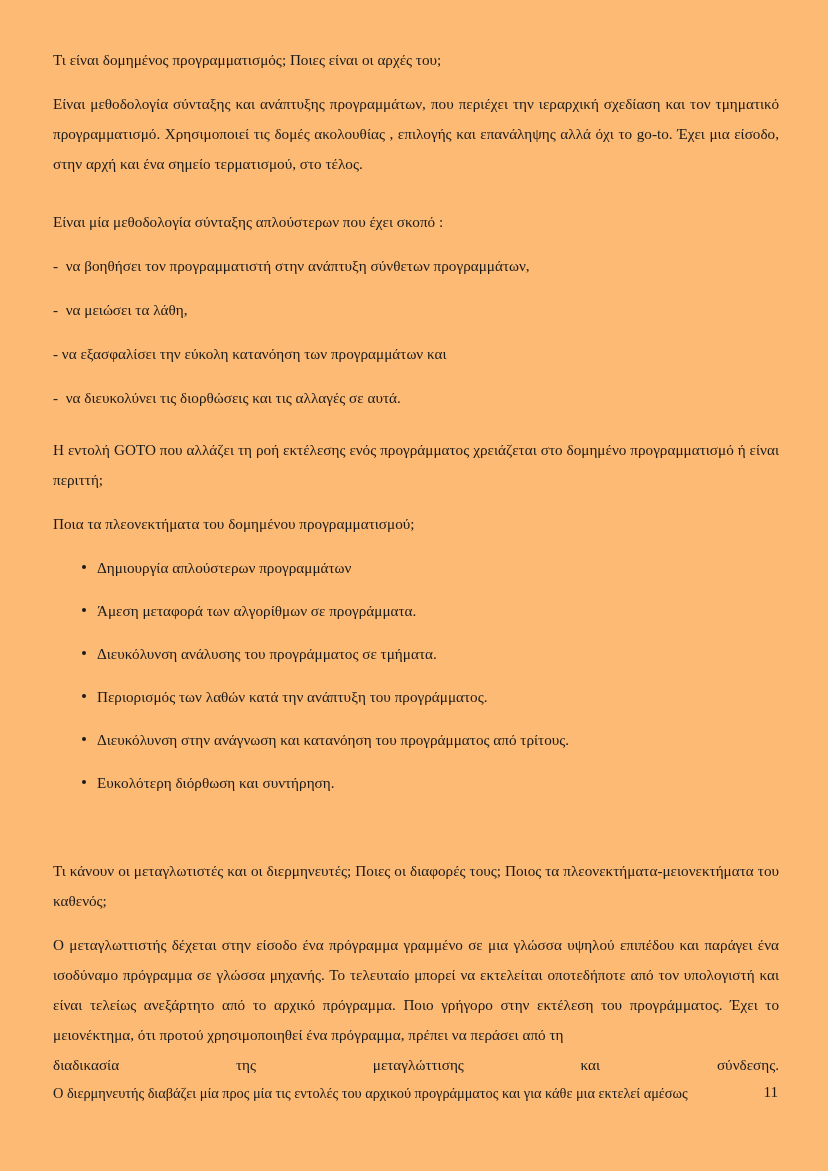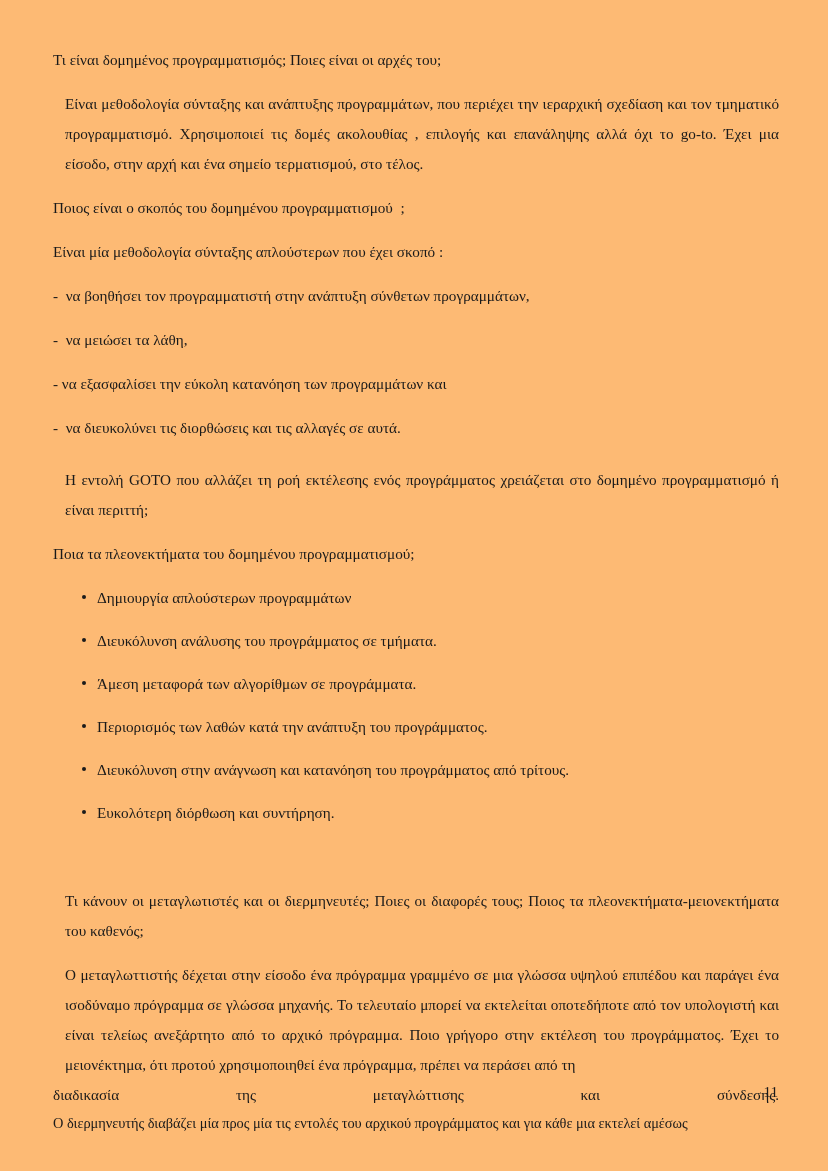--- a/index.html
+++ b/index.html
@@ -28,21 +28,21 @@
 
   .content {
     position: absolute;
     left: 53px;
     top: 45px;
     width: 726px;
   }
 
   
   .para {
-    margin: 0 0 0 12px;
+    margin: 0 0 0 0;
     font-size: 15.2px;
     line-height: 30px;
     text-align: justify;
     text-justify: inter-word;
     color: #1a1a1a;
     hyphens: none;
   }
   .gap-md { height: 14px; }
   .gap-lg { height: 22px; }
   .gap-xl { height: 36px; }
@@ -122,21 +122,20 @@
 
 <div class="page">
   <div class="content">
 
     <div class="line">Τι είναι δομημένος προγραμματισμός; Ποιες είναι οι αρχές του;</div>
     <div class="gap-md"></div>
 
     <p class="para">Είναι μεθοδολογία σύνταξης και ανάπτυξης προγραμμάτων, που περιέχει την ιεραρχική σχεδίαση και τον τμηματικό προγραμματισμό. Χρησιμοποιεί τις δομές ακολουθίας , επιλογής και επανάληψης αλλά όχι το go-to. Έχει μια είσοδο, στην αρχή  και ένα σημείο τερματισμού, στο τέλος.</p>
     <div class="gap-md"></div>
 
-    <div class="line">Ποιος είναι ο σκοπός του δομημένου προγραμματισμού  ;</div>
     <div class="gap-md"></div>
 
     <div class="line">Είναι μία μεθοδολογία σύνταξης απλούστερων που έχει σκοπό :</div>
     <div class="gap-md"></div>
 
     <div class="dash-item">-  να βοηθήσει τον προγραμματιστή στην ανάπτυξη σύνθετων προγραμμάτων,</div>
     <div class="gap-md"></div>
 
     <div class="dash-item">-  να μειώσει τα λάθη,</div>
     <div class="gap-md"></div>
@@ -153,25 +152,25 @@
     <div class="line">Ποια τα πλεονεκτήματα του δομημένου προγραμματισμού;</div>
     <div class="gap-md"></div>
 
     <ul class="bullets">
       <li>
         <span class="bullet-dot"></span>
         <span>Δημιουργία απλούστερων προγραμμάτων</span>
       </li>
       <li>
         <span class="bullet-dot"></span>
-        <span>Διευκόλυνση ανάλυσης του προγράμματος σε τμήματα.</span>
+        <span>Άμεση μεταφορά των αλγορίθμων σε προγράμματα.</span>
       </li>
       <li>
         <span class="bullet-dot"></span>
-        <span>Άμεση μεταφορά των αλγορίθμων σε προγράμματα.</span>
+        <span>Διευκόλυνση ανάλυσης του προγράμματος σε τμήματα.</span>
       </li>
       <li>
         <span class="bullet-dot"></span>
         <span>Περιορισμός των λαθών κατά την ανάπτυξη του προγράμματος.</span>
       </li>
       <li>
         <span class="bullet-dot"></span>
         <span>Διευκόλυνση στην ανάγνωση και κατανόηση του προγράμματος από τρίτους.</span>
       </li>
       <li>

